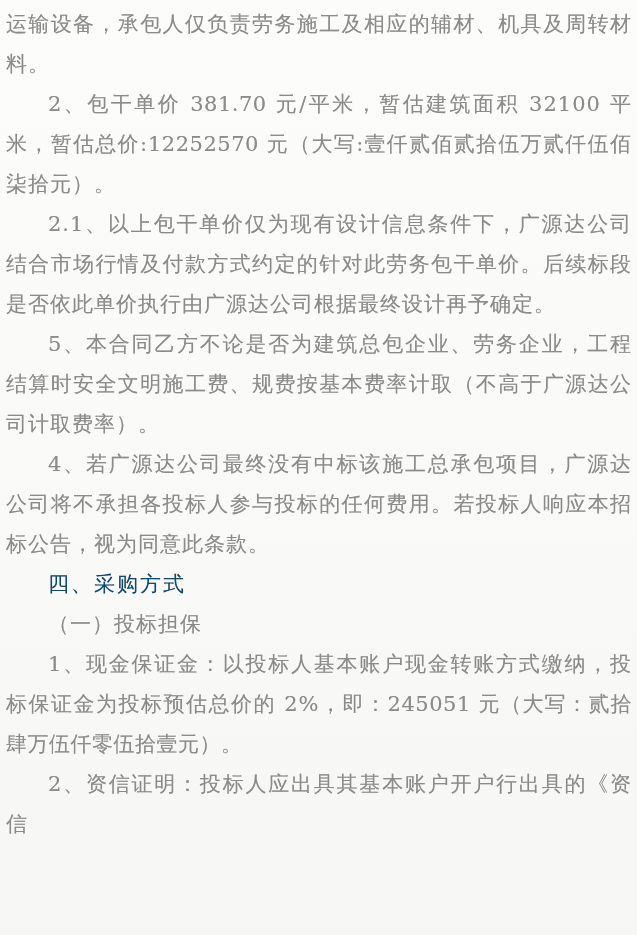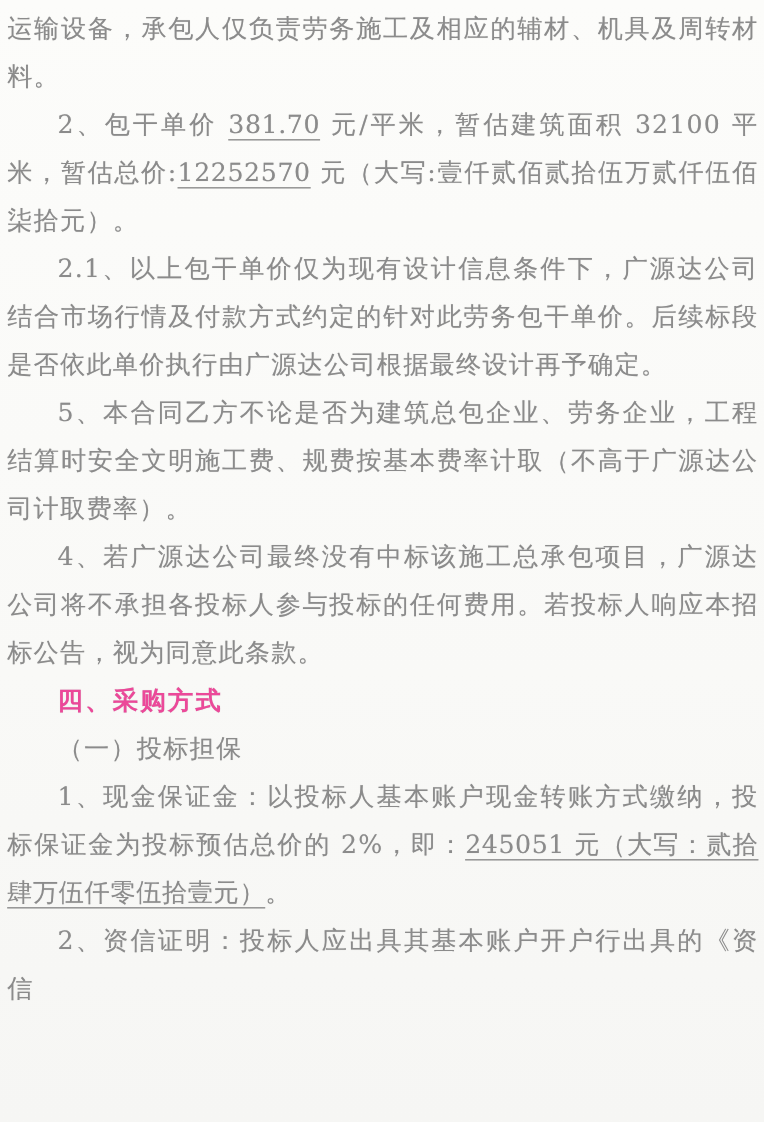--- a/index.html
+++ b/index.html
@@ -29,26 +29,25 @@
     text-align: justify;
     text-indent: 2em;
   }
   .page p.no-indent {
     text-indent: 0;
   }
   .heading {
     margin: 0;
     text-indent: 2em;
     font-family: "DejaVu Sans", "Liberation Sans", sans-serif;
-    font-weight: bold;
-    color: #ec4899;
+    font-weight: normal;
+    color: #0c4a6e;
     letter-spacing: 2px;
   }
   .u {
-    text-decoration: underline;
     text-decoration-thickness: 1px;
     text-underline-offset: 5px;
   }
   .num {
     letter-spacing: 0.5px;
   }
 </style>
 </head>
 <body>
 

